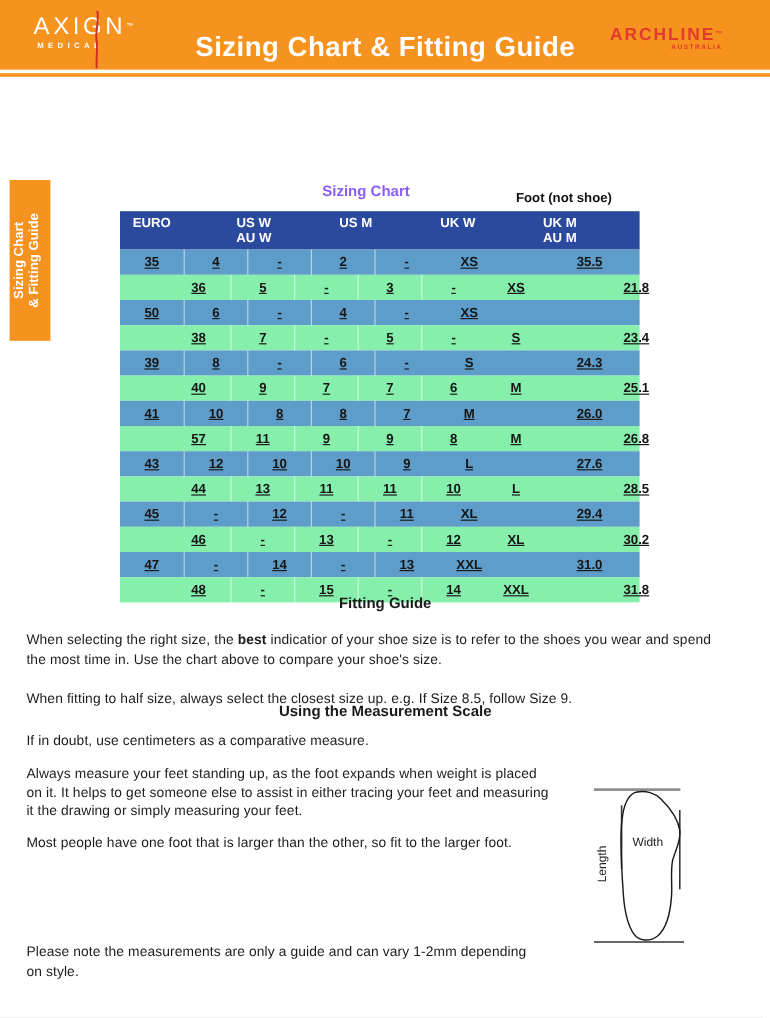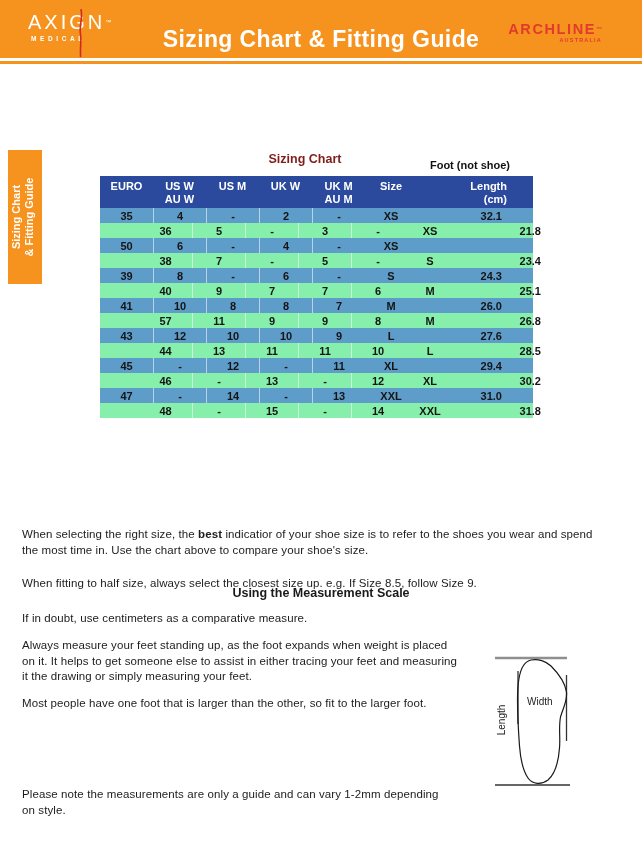--- a/index.html
+++ b/index.html
@@ -27,30 +27,30 @@
   
   .side-tab{position:absolute;left:8px;top:150px;width:34px;height:134px;background:#F6921E;}
   .side-tab-text{
     position:absolute;left:50%;top:50%;width:134px;height:30px;
     transform:translate(-50%,-50%) rotate(-90deg);
     color:#fff;font-weight:bold;font-size:11px;line-height:13px;text-align:center;
     white-space:pre-line;
   }
   
   .chart-title{position:absolute;left:100px;top:152px;width:410px;text-align:center;
-    font-size:12.5px;font-weight:bold;color:#7f1d1d;}
+    font-size:12.5px;font-weight:bold;color:#8b5cf6;}
   .foot-note{position:absolute;right:132px;top:159px;font-size:11px;font-weight:bold;color:#111;}
   .sizing-table{position:absolute;left:100px;top:176px;width:433px;}
   .thead{display:grid;grid-template-columns:53px 53px 53px 53px 53px 52px 116px;
-    background:#2B4A9D;height:32px;}
+    background:#2B4A9D;height:32px;gap:32px;}
   .th{color:#fff;font-size:11px;font-weight:bold;line-height:13px;text-align:center;padding-top:4px;}
   .th:last-child{text-align:right;padding-right:26px;}
   .tbody{width:433px;}
   .tr{display:grid;grid-template-columns:53px 53px 53px 53px 53px 52px 116px;
-    height:15px;background:#5E9DC9;}
+    height:21px;background:#5E9DC9;text-decoration:underline;}
   .tr.alt{background:#86efac;padding-left:39px;}
   .td{font-size:11px;font-weight:bold;color:#151515;text-align:center;
     display:flex;align-items:center;justify-content:center;}
   .td.col1,.td.col2,.td.col3,.td.col4{border-left:1px solid rgba(255,255,255,.55);}
   .td.col6{justify-content:flex-end;padding-right:31px;}
   
   .h-center{position:absolute;left:9px;width:624px;text-align:center;
     font-size:12.5px;font-weight:bold;color:#1a1a1a;}
   .para{position:absolute;left:22px;font-size:11.5px;line-height:15.6px;color:#1c1c1c;
     white-space:pre-line;letter-spacing:.1px;}
@@ -114,21 +114,21 @@
         </div>
       </div>
     <div class="tbody">
         <div class="tr">
           <div class="td col0">35</div>
           <div class="td col1">4</div>
           <div class="td col2">-</div>
           <div class="td col3">2</div>
           <div class="td col4">-</div>
           <div class="td col5">XS</div>
-          <div class="td col6">32.1</div>
+          <div class="td col6">35.5</div>
         </div>
         <div class="tr alt">
           <div class="td col0">36</div>
           <div class="td col1">5</div>
           <div class="td col2">-</div>
           <div class="td col3">3</div>
           <div class="td col4">-</div>
           <div class="td col5">XS</div>
           <div class="td col6">21.8</div>
         </div>
@@ -235,20 +235,21 @@
           <div class="td col1">-</div>
           <div class="td col2">15</div>
           <div class="td col3">-</div>
           <div class="td col4">14</div>
           <div class="td col5">XXL</div>
           <div class="td col6">31.8</div>
         </div>
       </div>
   </div>
 
+  <div class="h-center" style="top:496px">Fitting Guide</div>
 
   <div class="para" style="top:527px;width:600px"><span>When selecting the right size, the </span><b>best</b><span> indicatior of your shoe size is to refer to the shoes you wear and spend
 the most time in. Use the chart above to compare your shoe's size.</span></div>
 
   <div class="para" style="top:576px;width:600px">When fitting to half size, always select the closest size up. e.g. If Size 8.5, follow Size 9.</div>
 
   <div class="h-center" style="top:586px">Using the Measurement Scale</div>
 
   <div class="para" style="top:611px;width:600px">If in doubt, use centimeters as a comparative measure.</div>
 

